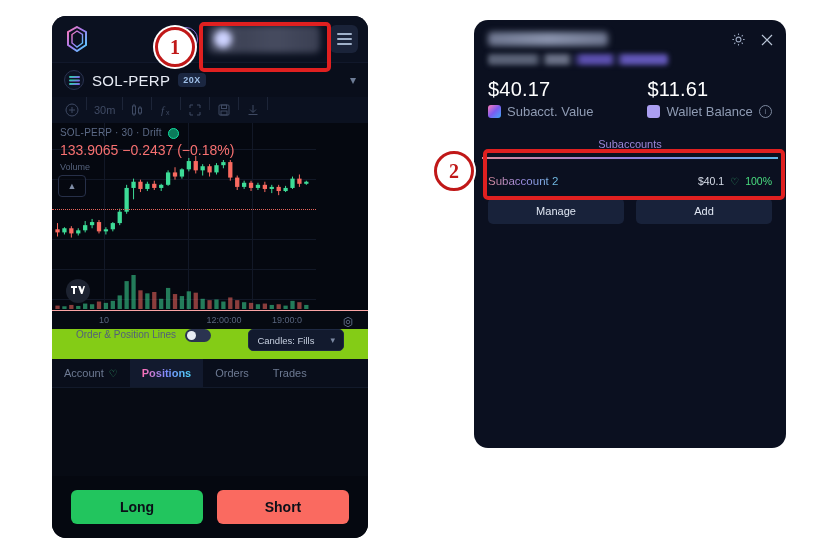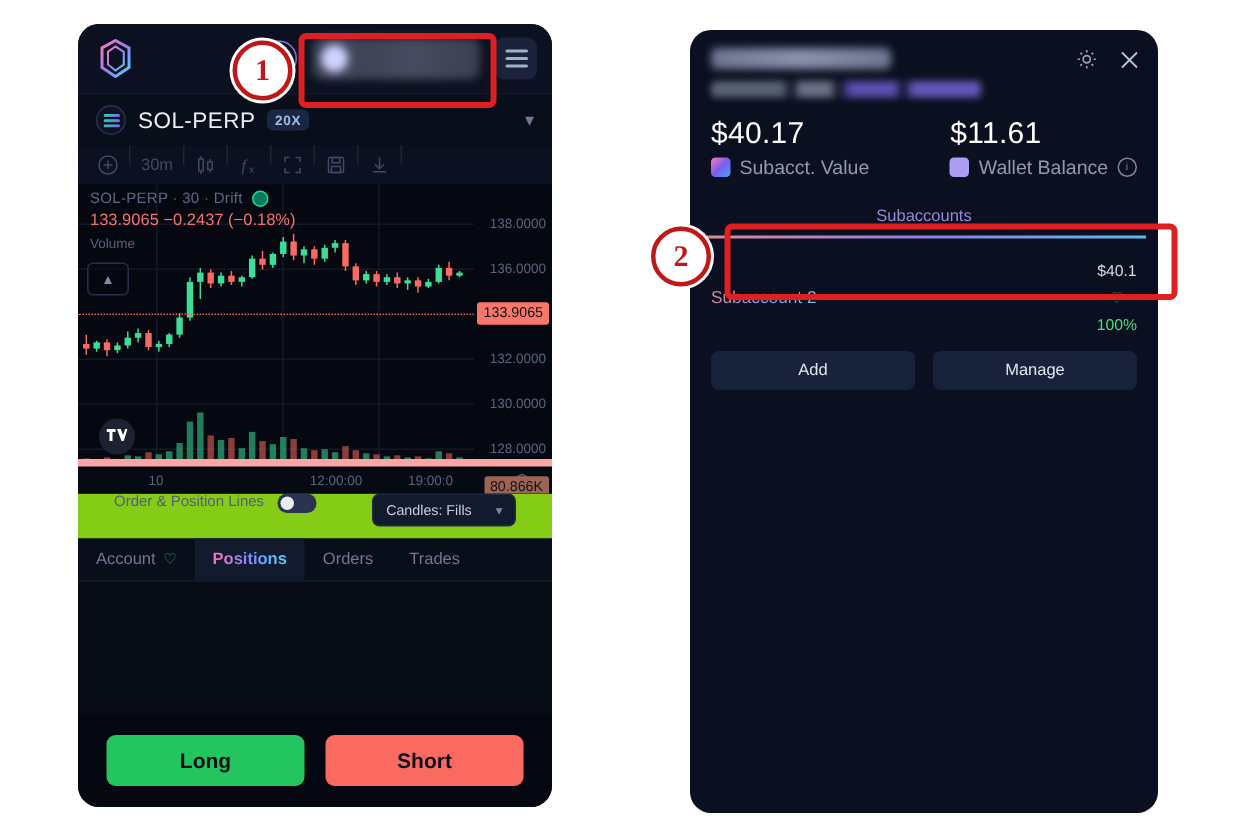--- a/index.html
+++ b/index.html
@@ -5,21 +5,21 @@
   html,body{margin:0;padding:0;}
   body{
     width:840px;height:560px;background:#ffffff;overflow:hidden;
     font-family:"Liberation Sans",sans-serif;
     position:relative;
   }
   .phone{
     position:absolute;background:#0a0e1a;border-radius:14px;overflow:hidden;
   }
   #phone-left{left:52px;top:16px;width:316px;height:522px;background:#070b14;}
-  #phone-right{left:460px;top:20px;width:312px;height:522px;background:#0b1020;}
+  #phone-right{left:474px;top:20px;width:312px;height:428px;background:#0b1020;}
 
   
   .l-topbar{height:46px;display:flex;align-items:center;padding:0 10px;background:#0b1120;position:relative;}
   .drift-logo{width:22px;height:26px;position:relative;flex:0 0 auto;margin-left:4px;}
   .drift-logo svg{display:block;}
   .topbar-spacer{flex:1;}
   .drop-icon{width:22px;height:22px;border-radius:50%;border:1.5px solid #8b6fd6;display:flex;align-items:center;justify-content:center;}
   .drop-icon svg{display:block}
   .redact{
     height:28px;border-radius:6px;
@@ -58,34 +58,34 @@
   .mkt-details{margin-left:auto;color:#8e7bd8;font-size:10px;}
 
   .l-toolbar{height:26px;display:flex;padding:0 6px;background:#0b1120;gap:0px;}
   .tb{color:#3f4a63;font-size:11px;padding:0 7px;display:flex;align-items:center;justify-content:center;height:100%;}
   .tbsep{width:1px;height:13px;background:#1d2538;}
 
   .chartwrap{position:relative;height:206px;background:#050810;overflow:hidden;}
   .chart-legend{position:absolute;left:8px;top:4px;z-index:5;}
   .cl-1{color:#5c6a86;font-size:10px;letter-spacing:.2px;}
   .cl-1 .gdot{display:inline-block;width:9px;height:9px;border-radius:50%;background:#0b7a5a;border:1px solid #12e0a0;vertical-align:middle;margin-left:6px;}
-  .cl-2{color:#f87171;font-size:11px;margin-top:3px;}
+  .cl-2{color:#f87171;font-size:14px;margin-top:3px;}
   .cl-3{color:#55627c;font-size:9px;margin-top:4px;}
   .collapse-btn{position:absolute;left:6px;top:52px;width:26px;height:20px;border:1px solid #273049;border-radius:4px;display:flex;align-items:center;justify-content:center;color:#7f8da6;font-size:9px;z-index:6;background:rgba(5,8,16,.6);}
   .tv-badge{position:absolute;left:14px;bottom:26px;width:24px;height:24px;border-radius:50%;background:#1c2230;display:flex;align-items:center;justify-content:center;z-index:6;}
   .yaxis{position:absolute;right:0;top:0;width:52px;height:100%;z-index:4;}
   .ytick{position:absolute;right:4px;color:#59657e;font-size:9px;transform:translateY(-50%);}
   .ylast{position:absolute;right:2px;background:#f8766a;color:#10121a;font-size:9.5px;padding:2px 4px;border-radius:2px;transform:translateY(-50%);}
   .yvol{position:absolute;right:2px;background:#9c6457;color:#14100f;font-size:9.5px;padding:2px 4px;border-radius:2px;transform:translateY(-50%);}
   .lastline{position:absolute;left:0;right:52px;border-top:1px dotted #e8645a;z-index:3;}
   .gridline{position:absolute;left:0;right:52px;border-top:1px solid #121827;}
   .vgridline{position:absolute;top:0;bottom:18px;border-left:1px solid #121827;}
   svg.cs{position:absolute;left:0;top:0;}
 
-  .xaxis{position:absolute;left:0;right:0;bottom:0;height:18px;background:#060a12;border-top:5px solid #fca5a5;}
+  .xaxis{position:absolute;left:0;right:0;bottom:0;height:18px;background:#060a12;border-top:1px solid #fca5a5;}
   .xtick{position:absolute;color:#59657e;font-size:9px;top:4px;transform:translateX(-50%);}
   .xsettings{position:absolute;right:14px;top:3px;color:#59657e;}
 
   .l-optbar{height:30px;display:flex;align-items:flex-start;padding:0 24px;background:#84cc16;}
   .opt-label{color:#53607a;font-size:10px;}
   .toggle{width:26px;height:13px;border-radius:7px;background:#2a3350;margin-left:9px;position:relative;}
   .toggle i{position:absolute;left:2px;top:2px;width:9px;height:9px;border-radius:50%;background:#e8ecf5;}
   .candle-sel{margin-left:auto;background:#121a2e;border:1px solid #1e2943;border-radius:5px;height:20px;display:flex;align-items:center;padding:0 8px;color:#c6cfdf;font-size:9.5px;gap:16px;}
   .candle-sel .chev2{color:#7c89a3;font-size:9px;}
 
@@ -121,21 +121,21 @@
   .dw-btn{margin:0 14px;height:31px;border-radius:6px;
     background:linear-gradient(90deg,#f0a5a0 0%,#c79bd6 35%,#8f9cf0 62%,#5fc9e8 100%);
     display:flex;align-items:center;justify-content:center;color:#14182a;font-size:12px;}
   .sub-title{text-align:center;color:#9b87d8;font-size:11px;padding:9px 0 7px 0;}
   .sub-underline{height:2px;margin:0 8px;background:linear-gradient(90deg,#d98a9a,#8f7fe0,#5fb8e8);}
   .sub-row{display:flex;align-items:center;padding:16px 14px 0 14px;}
   .sub-name{
     background:linear-gradient(90deg,#d98a9a,#9f8fe8,#6fc2e8);
     -webkit-background-clip:text;background-clip:text;color:transparent;font-size:11.5px;
   }
-  .sub-right{margin-left:auto;display:flex;align-items:center;gap:6px;flex-direction:column;}
+  .sub-right{margin-left:auto;display:flex;align-items:center;gap:6px;}
   .sub-amt{color:#d7dde9;font-size:10.5px;}
   .sub-heart{color:#34a06a;font-size:10px;}
   .sub-pct{color:#4ade80;font-size:10.5px;}
   .sub-btns{display:flex;gap:12px;padding:11px 14px 0 14px;}
   .sub-btn{flex:1;height:26px;border-radius:5px;background:#18223a;display:flex;align-items:center;justify-content:center;color:#dfe6f2;font-size:11px;}
 </style>
 </head>
 <body>
 
 <div class="phone" id="phone-left">
@@ -372,29 +372,20 @@
         <rect x="238.36020942408373" y="55.62711864406793" width="4.284816753926702" height="9.305084745762478" fill="#3ddc97"></rect>
         <rect x="238.36020942408373" y="177.84" width="4.284816753926702" height="8.16" fill="#3ddc97" opacity="0.55"></rect>
         <line x1="247.413612565445" y1="51.49152542372888" x2="247.413612565445" y2="63.898305084745715" stroke="#fa6a60" stroke-width="1"></line>
         <rect x="245.27120418848165" y="55.62711864406793" width="4.284816753926702" height="5.16949152542373" fill="#fa6a60"></rect>
         <rect x="245.27120418848165" y="179.2" width="4.284816753926702" height="6.800000000000001" fill="#fa6a60" opacity="0.55"></rect>
         <line x1="254.3246073298429" y1="57.6949152542373" x2="254.3246073298429" y2="61.83050847457635" stroke="#3ddc97" stroke-width="1"></line>
         <rect x="252.18219895287956" y="58.728813559321985" width="4.284816753926702" height="2.0677966101696725" fill="#3ddc97"></rect>
         <rect x="252.18219895287956" y="181.92" width="4.284816753926702" height="4.08" fill="#3ddc97" opacity="0.55"></rect>
       </svg>
 
-    <div class="yaxis">
-      <div class="ytick" style="top:26px">138.0000</div>
-      <div class="ytick" style="top:56px">136.0000</div>
-      <div class="ylast" style="top:86px">133.9065</div>
-      <div class="ytick" style="top:116px">132.0000</div>
-      <div class="ytick" style="top:146px">130.0000</div>
-      <div class="ytick" style="top:176px">128.0000</div>
-      <div class="yvol" style="top:202px">80.866K</div>
-    </div>
 
     <div class="xaxis">
       <div class="xtick" style="left:52px">10</div>
       <div class="xtick" style="left:172px">12:00:00</div>
       <div class="xtick" style="left:235px">19:00:0</div>
       <div class="xsettings">
         <svg width="12" height="12" viewBox="0 0 12 12" stroke="#59657e" fill="none">
             <path d="M6 1.2 L9.8 3.3 L9.8 8.7 L6 10.8 L2.2 8.7 L2.2 3.3 Z"></path>
             <circle cx="6" cy="6" r="1.8"></circle>
           </svg>
@@ -479,21 +470,21 @@
   <div class="sub-row">
     <span class="sub-name">Subaccount 2</span>
     <span class="sub-right">
       <span class="sub-amt">$40.1</span>
       <span class="sub-heart">♡</span>
       <span class="sub-pct">100%</span>
     </span>
   </div>
 
   <div class="sub-btns">
+    <div class="sub-btn">Manage</div>
     <div class="sub-btn">Add</div>
-    <div class="sub-btn">Manage</div>
   </div>
 </div>
 
 <div class="redbox" id="redbox-1"></div>
 <div class="redbox" id="redbox-2"></div>
 <div class="marker" id="marker-1">1</div>
 <div class="marker" id="marker-2">2</div>
 
 </body></html>

